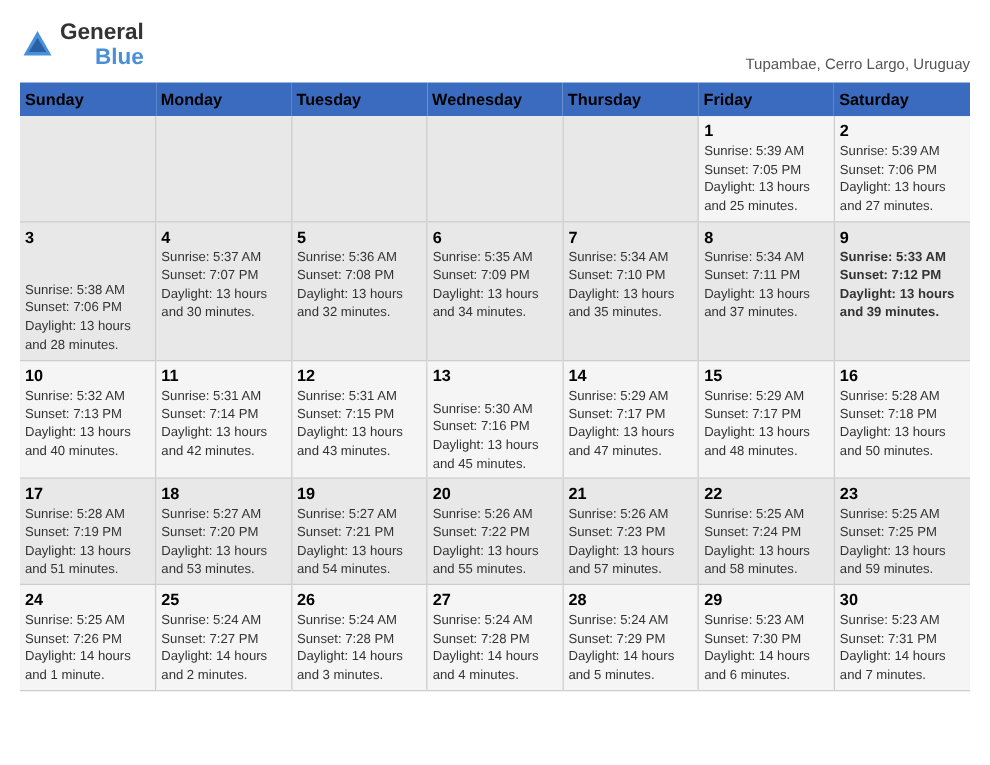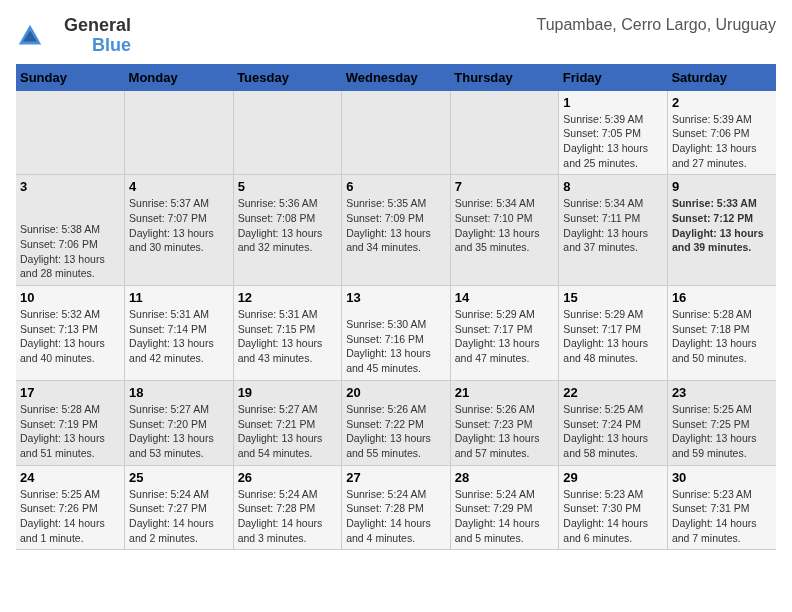--- a/index.html
+++ b/index.html
@@ -12,37 +12,38 @@
     }
     .header-section {
       display: flex;
       justify-content: space-between;
       align-items: flex-start;
       margin-bottom: 8px;
     }
     .logo {
       display: flex;
       align-items: center;
-      gap: 20px;
+      gap: 4px;
     }
     .logo-icon {
       width: 28px;
       height: 28px;
     }
     .title-block {
       text-align: right;
     }
     .main-title {
       font-size: 36px;
       font-weight: bold;
       color: #333;
     }
     .sub-title {
-      font-size: 16px;
+      font-size: 12px;
       color: #555;
+      margin-top: 28px;
     }
     table {
       width: 100%;
       border-collapse: collapse;
       font-size: 11px;
     }
     thead tr th {
       background-color: #3a6bbf;
       color: #000000;
       padding: 6px 4px;

